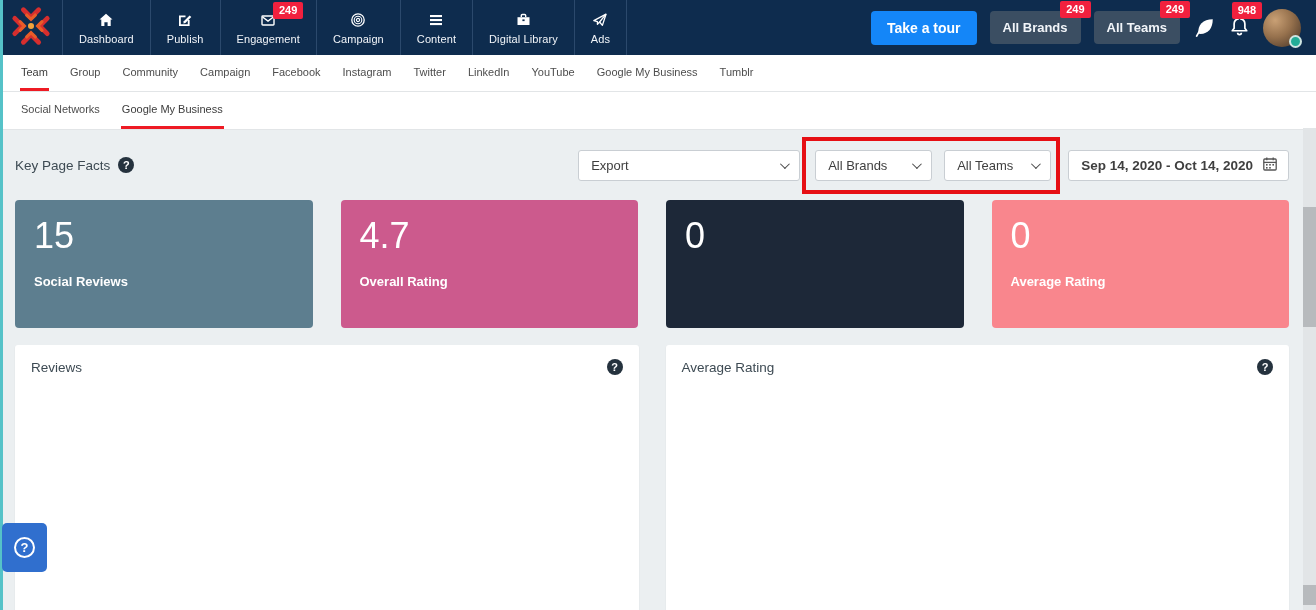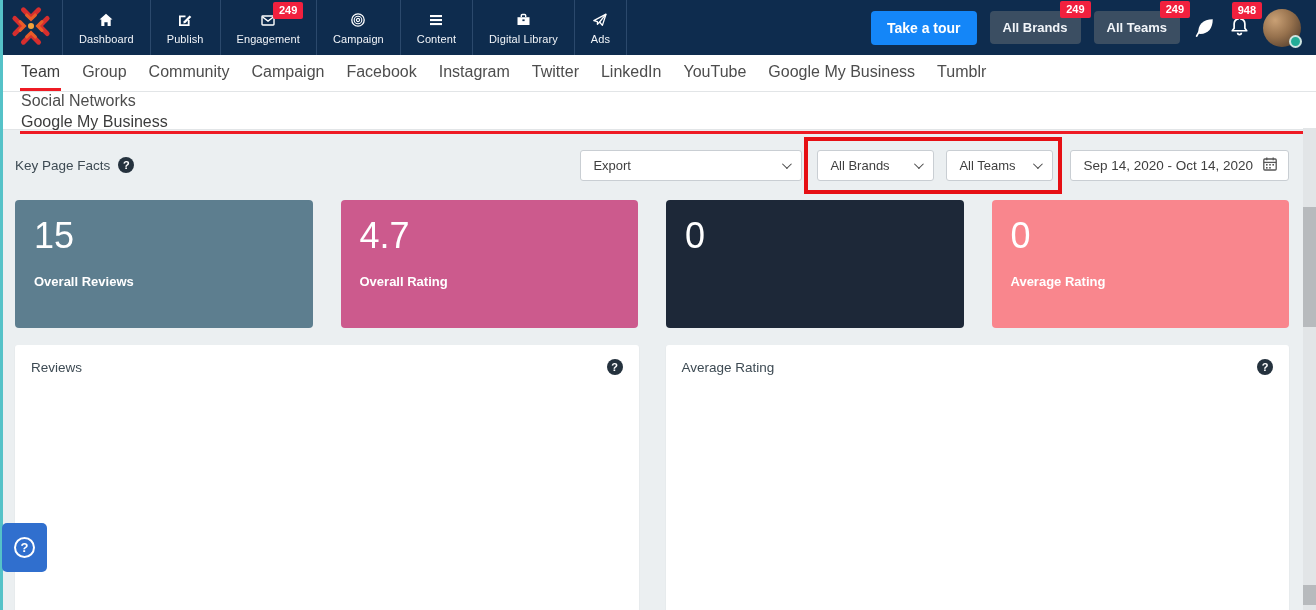--- a/index.html
+++ b/index.html
@@ -30,37 +30,37 @@
   .corner-badge { position:absolute; top:-10px; right:-10px; }
   .icon-btn { display:flex; align-items:center; cursor:pointer; }
   .bell-wrap { position:relative; cursor:pointer; display:flex; align-items:center; }
   .bell-badge { position:absolute; top:-13px; right:-12px; }
   .avatar { position:relative; width:38px; height:38px; border-radius:50%; background:radial-gradient(circle at 32% 30%, #c9a075, #96714d 45%, #5f4733 80%, #46342a); cursor:pointer; }
   .status-dot { position:absolute; right:-1px; bottom:-1px; width:13px; height:13px; border-radius:50%; background:#23ac97; border:2px solid #cfe5e2; }
 
   
   .tabbar { background:#fff; display:flex; align-items:stretch; padding-left:10px; border-bottom:1px solid #e2e5e7; }
   .tabbar1 { height:37px; }
-  .tabbar2 { height:38px;flex-direction:column; }
-  .tab { display:flex; align-items:center; margin:0 10px; padding:0 1px; font-size:16px; color:#4d4d4d; border-bottom:3px solid transparent; cursor:pointer; white-space:nowrap; }
+  .tabbar2 { height:38px; }
+  .tab { display:flex; align-items:center; margin:0 10px; padding:0 1px; font-size:11px; color:#4d4d4d; border-bottom:3px solid transparent; cursor:pointer; white-space:nowrap; }
   .tab.active { color:#3c3c3c; border-bottom-color:#ee1b24; }
 
   
   .content { position:relative; padding:0 27px 0 15px; }
   .toolbar { margin-top:13px; height:44px; display:flex; align-items:center; }
   .section-title { display:flex; align-items:center; gap:8px; font-size:13.5px; color:#3d4a53; }
   .help-circle { width:16px; height:16px; border-radius:50%; background:#25323e; color:#fff; font-size:11px; font-weight:bold; display:inline-flex; align-items:center; justify-content:center; cursor:pointer; flex:0 0 auto; }
   .spacer { flex:1; }
   .select { background:#fff; border:1px solid #c9ced3; border-radius:3px; height:31px; display:flex; align-items:center; justify-content:space-between; padding:0 12px; font-size:13px; color:#3f3f3f; cursor:pointer; }
   .select-export { width:222px; }
   .select-brands { width:117px; }
   .select-teams { width:107px; }
   .chevron { width:7px; height:7px; border-right:1.8px solid #4a4a4a; border-bottom:1.8px solid #4a4a4a; transform:rotate(45deg) translateY(-2px); margin-left:8px; }
   .annotation-box { border:4px solid #e60f14; display:flex; align-items:center; gap:12px; padding:9px 5px 9px 9px; margin:0 2px; }
-  .date-box { background:#fff; border:1px solid #c9ced3; border-radius:3px; height:31px; display:flex; align-items:center; gap:9px; padding:0 10px 0 12px; font-size:13.5px; color:#3f3f3f; margin-left:6px; cursor:pointer; white-space:nowrap; }
+  .date-box { background:#fff; border:1px solid #c9ced3; border-radius:3px; height:31px; display:flex; align-items:center; gap:9px; padding:0 10px 0 12px; font-size:13.5px; color:#3f3f3f; margin-left:6px; cursor:pointer; white-space:nowrap;font-weight:bold; }
 
   .cards { display:grid; grid-template-columns:repeat(4,1fr); gap:28px; margin-top:13px; }
   .card { height:128px; border-radius:4px; color:#fff; padding:15px 19px; }
   .card-value { font-size:36px; }
   .card-label { font-size:13px; font-weight:bold; margin-top:17px; }
 
   .panels { display:grid; grid-template-columns:repeat(2,1fr); gap:27px; margin-top:17px; }
   .panel { background:#fff; border-radius:3px; height:420px; box-shadow:0 1px 2px rgba(0,0,0,.07); }
   .panel-header { display:flex; align-items:center; justify-content:space-between; padding:14px 16px; }
   .panel-title { font-size:13.5px; color:#3d4a53; }
@@ -255,21 +255,21 @@
               <rect x="7.2" y="11" width="1.6" height="1.6"></rect>
             </g>
           </svg>
       </span>
     </div>
   </div>
 
   <div class="cards">
     <div class="card" style="background: rgb(93, 126, 143);">
       <div class="card-value">15</div>
-      <div class="card-label">Overall Reviews</div>
+      <div class="card-label">Social Reviews</div>
     </div>
     <div class="card" style="background: rgb(204, 90, 141);">
       <div class="card-value">4.7</div>
       <div class="card-label">Overall Rating</div>
     </div>
     <div class="card" style="background: rgb(29, 40, 56);">
       <div class="card-value">0</div>
     </div>
     <div class="card" style="background: rgb(249, 134, 141);">
       <div class="card-value">0</div>

